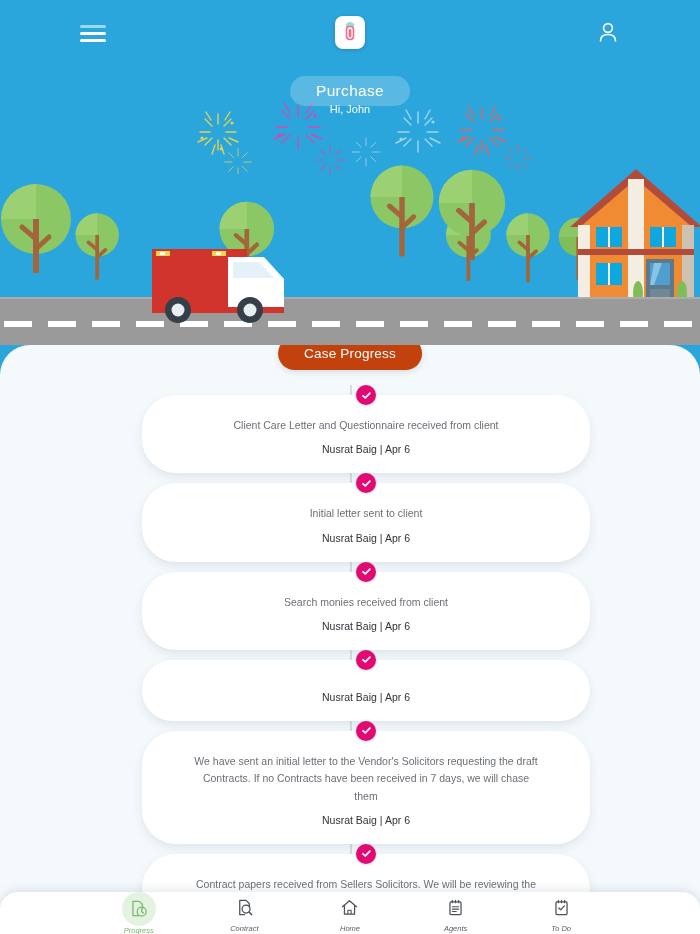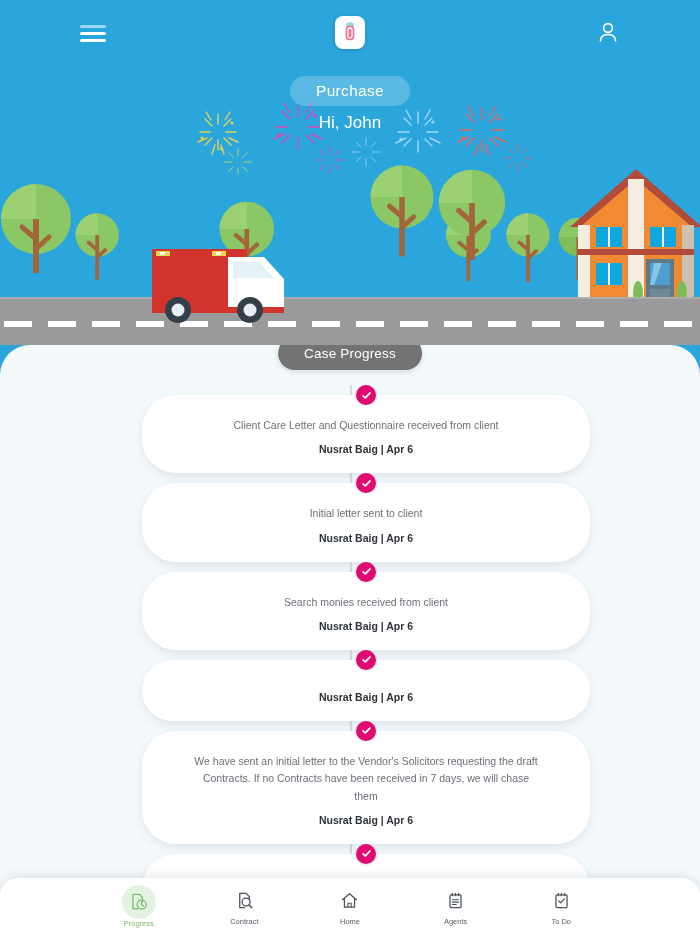--- a/index.html
+++ b/index.html
@@ -24,63 +24,63 @@
   .logo { position: absolute; left: 335px; top: 4px; width: 30px; height: 33px; background: #fff;
           border-radius: 8px; box-shadow: 0 1px 4px rgba(0,0,0,.18); }
   .profile-btn { position: absolute; right: 80px; top: 8px; width: 24px; height: 26px; cursor: pointer; }
 
   .purchase-pill {
     position: absolute; left: 50%; transform: translateX(-50%); top: 64px;
     padding: 6px 26px; border-radius: 16px;
     background: rgba(255,255,255,.22);
     color: #fff; font-size: 15.5px; letter-spacing: .3px; z-index: 20; cursor: pointer;
   }
-  .greeting { position: absolute; left: 50%; transform: translateX(-50%); top: 101px;
-              color: #fff; font-size: 17px; z-index: 20; }
+  .greeting { position: absolute; left: 50%; transform: translateX(-50%); top: 91px;
+              color: #fff; font-size: 11px; z-index: 20; }
 
   .confetti { position: absolute; left: 0; top: 80px; width: 700px; height: 82px; z-index: 10; }
 
   .scene { position: absolute; left: 0; bottom: 0; width: 700px; height: 200px; }
 
   
   .panel {
     position: absolute; left: 0; top: 345px; width: 700px; height: 589px;
     background: #F4F9FC; border-radius: 30px 30px 0 0; overflow: hidden;
   }
   .progress-pill {
     position: absolute; left: 50%; transform: translateX(-50%); top: -8px;
-    background: #737373; color: #fff; font-size: 13.5px;
+    background: #c2410c; color: #fff; font-size: 13.5px;
     padding: 9px 26px; border-radius: 18px; letter-spacing: .2px; cursor: pointer;
     box-shadow: 0 2px 6px rgba(0,0,0,.12); z-index: 6;
   }
   .timeline { position: absolute; left: 0; top: 40px; width: 700px; padding-bottom: 60px; }
   .spine { position: absolute; left: 350px; top: 0; width: 1.5px; height: 100%; background: #D6DCE2; z-index: 1; }
 
   .step { position: relative; width: 700px; z-index: 3; padding-left: 32px; }
   .dot {
     position: relative; margin: 0 auto; width: 20px; height: 20px; border-radius: 50%;
     background: #E10A72; z-index: 5; display: flex; align-items: center; justify-content: center;
     box-shadow: 0 1px 3px rgba(0,0,0,.14);
   }
   .dot svg { width: 11px; height: 11px; display: block; }
   .card {
     position: relative; margin: -10px auto 0; width: 448px; background: #fff;
     border-radius: 34px; box-shadow: 0 4px 10px rgba(40,60,80,.10);
     padding: 22px 48px 18px; text-align: center; z-index: 4;
   }
   .card-text { font-size: 10.5px; color: #6A7077; line-height: 1.65; }
-  .card-meta { font-size: 10.5px; color: #2E3338; font-weight: bold; margin-top: 9px; }
+  .card-meta { font-size: 10.5px; color: #2E3338; font-weight: normal; margin-top: 9px; }
 
   
   .bottom-nav {
-    position: absolute; left: 0; bottom: 0; width: 700px; height: 56px;
+    position: absolute; left: 0; bottom: 0; width: 700px; height: 42px;
     background: #fff; border-radius: 18px 18px 0 0;
     box-shadow: 0 -2px 10px rgba(40,60,80,.13);
     display: flex; align-items: center; justify-content: space-around;
-    padding: 0 86px; z-index: 40;
+    padding: 0 86px; z-index: 40; font-style: italic;
   }
   .nav-item { display: flex; flex-direction: column; align-items: center; justify-content: center;
               width: 62px; height: 46px; cursor: pointer; position: relative; }
   .nav-icon-wrap { width: 34px; height: 28px; display: flex; align-items: center; justify-content: center; }
   .nav-item.active .nav-icon-wrap { background: #E4F3E1; border-radius: 50%; width: 34px; height: 34px; margin-bottom: -3px; }
   .nav-label { font-size: 7.5px; color: #5A6069; margin-top: 3px; }
   .nav-item.active .nav-label { color: #79B96C; }
 </style>
 </head>
 <body>

